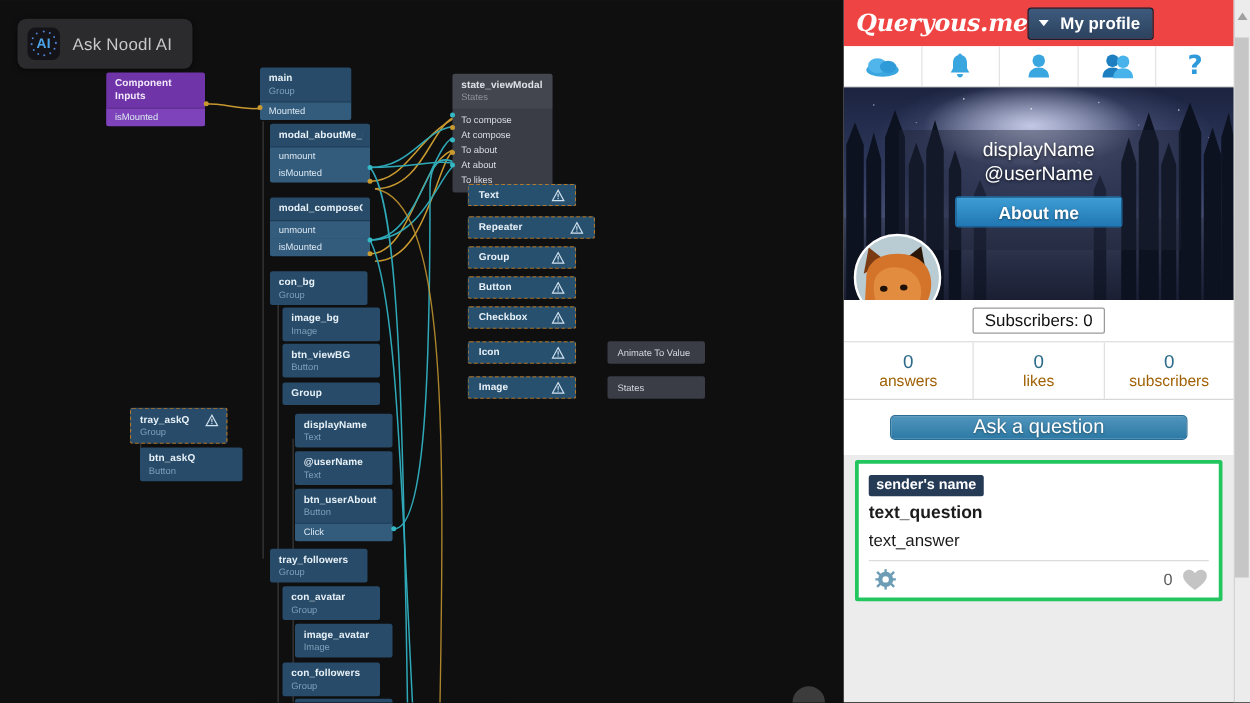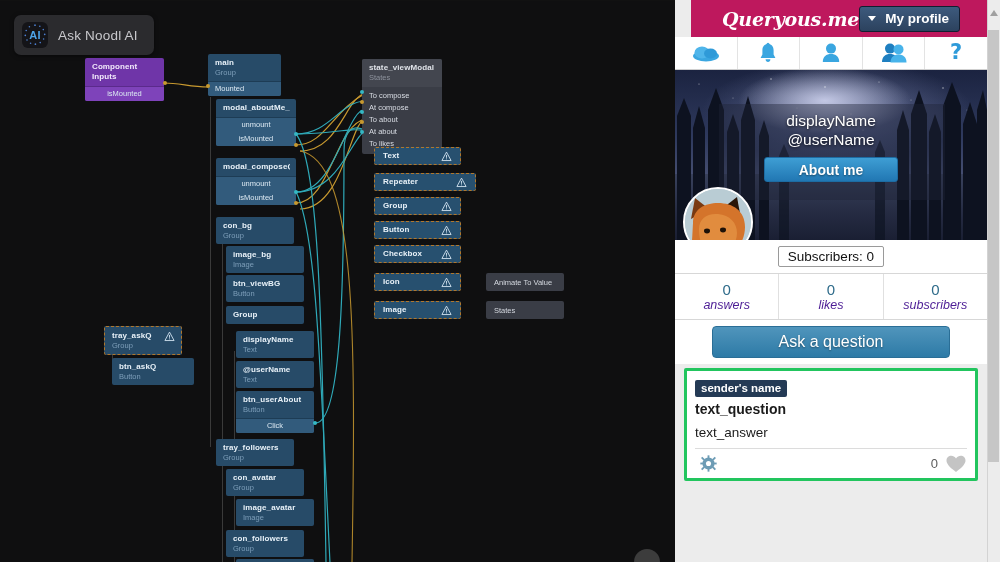--- a/index.html
+++ b/index.html
@@ -51,21 +51,21 @@
   }
   .node .nhead { padding: 4px 6px 4px 7px; }
   .node .ntitle { font-size: 8px; font-weight: bold; color: #e8f1f8; line-height: 10px; letter-spacing: .1px; }
   .node .nsub { font-size: 7.5px; color: #7e9fba; line-height: 9px; }
   .node .nport {
     background: #325b7c;
     border-top: 1px solid #1d3c55;
     padding: 2px 7px 2px 7px;
     font-size: 7.5px; color: #dbe8f2; line-height: 10px;
   }
-  .node .nport.right { text-align: center; }
+  .node .nport.right { text-align: left; }
 
   
   .pdot { position: absolute; width: 4px; height: 4px; border-radius: 50%; }
   .pdot.teal { background: #35b8c4; }
   .pdot.gold { background: #c8992f; }
 
   
   .node.warn {
     background: #27506f;
     border: 1px dashed #b0772d;
@@ -120,24 +120,23 @@
   }
   #pv-arrow {
     position: absolute; right: 2px; top: 10px;
     width: 0; height: 0;
     border-left: 4px solid transparent; border-right: 4px solid transparent;
     border-bottom: 6px solid #a0a0a0;
   }
   #pv-body { position: absolute; left: 0; top: 0; width: 312px; height: 562px; }
 
   .pv-topbar {
-    height: 37px; background: #be185d;
-    display: flex; align-items: center; justify-content: center;
+    height: 37px; background: #ef4444;
+    display: flex; align-items: center; justify-content: flex-start;
     padding: 0 6px 0 10px;
-    margin-left: 16px;
   }
   .brand {
     color: #ffffff; font-family: "DejaVu Serif", serif;
     font-style: italic; font-weight: bold; font-size: 19px;
     letter-spacing: -.2px;
   }
   .profile-btn {
     display: flex; align-items: center; gap: 9px;
     background: linear-gradient(#3d5a7d,#2c425e);
     border: 1px solid #111f30; border-radius: 3px;
@@ -221,28 +220,28 @@
     display: flex; align-items: stretch;
     border-bottom: 1px solid #d7d7d7;
   }
   .stat {
     flex: 1; display: flex; flex-direction: column;
     align-items: center; justify-content: center; gap: 0px;
     border-right: 1px solid #e0e0e0;
   }
   .stat:last-child { border-right: 0; }
   .stat .num { color: #2e6b8a; font-size: 15px; line-height: 17px; }
-  .stat .lbl { color: #4c1d95; font-size: 12.5px; line-height: 15px; font-style: italic; }
+  .stat .lbl { color: #a16207; font-size: 12.5px; line-height: 15px; }
 
   .askq-wrap {
     height: 44px; background: #ffffff;
     display: flex; align-items: center; justify-content: center;
   }
   .askq-btn {
-    width: 238px; height: 32px; border-radius: 4px;
+    width: 238px; height: 20px; border-radius: 4px;
     display: flex; align-items: center; justify-content: center;
     background: linear-gradient(#5095bc,#2d7aa6);
     border: 1px solid #2a6e96;
     color: #ffffff; font-size: 16px;
     text-shadow: 0 1px 2px rgba(0,0,0,.4);
   }
 
   .qcard-wrap { padding: 4px 9px 0 9px; }
   .qcard {
     background: #ffffff; border: 3px solid #22c55e;

